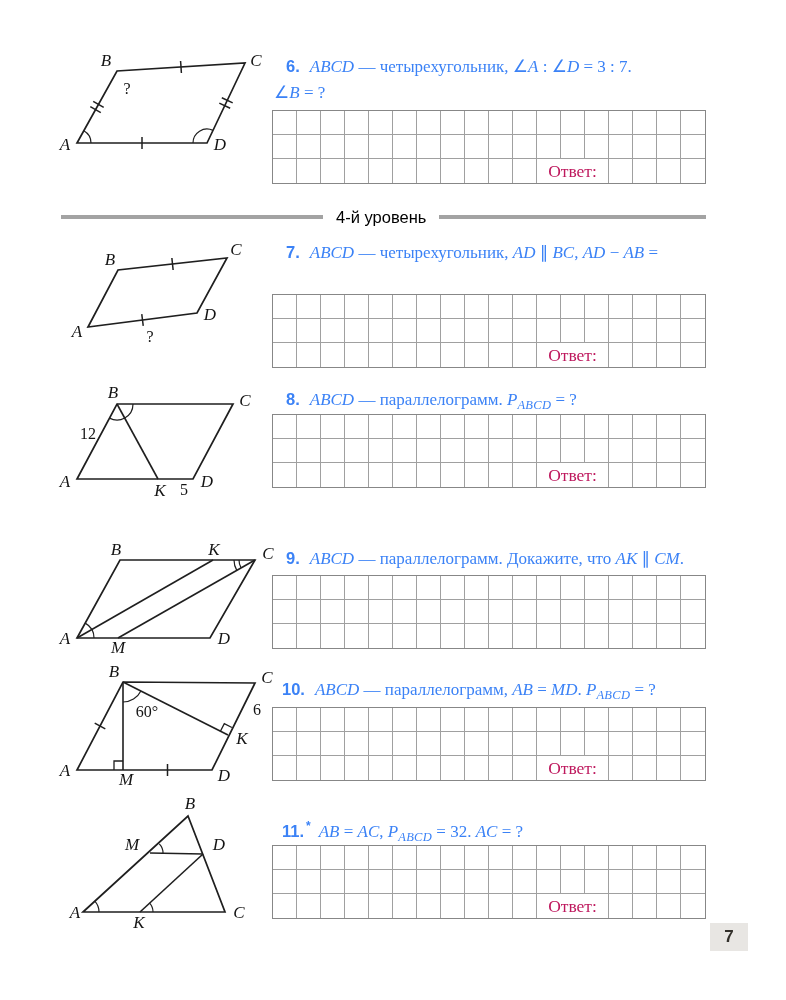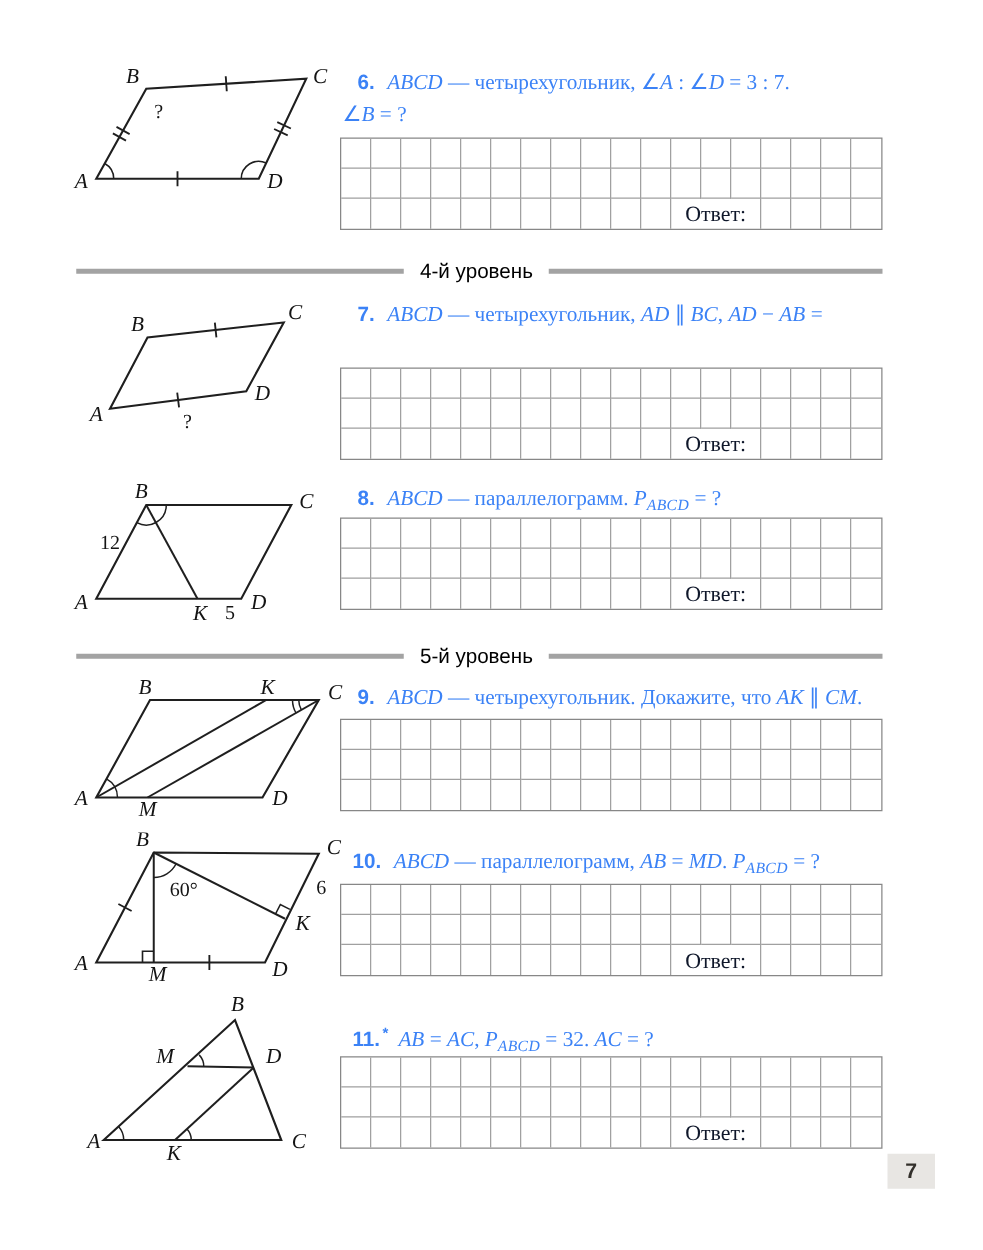--- a/index.html
+++ b/index.html
@@ -24,21 +24,21 @@
          vertical-align:super;margin-left:-8px;margin-right:8px;}
   .it{font-style:italic;}
   .sb{font-size:12.5px;font-style:italic;vertical-align:-4px;letter-spacing:.3px;}
   
   .agrid{position:absolute;left:272px;display:grid;grid-template-columns:repeat(18,24px);
          grid-auto-rows:24px;border:1.5px solid #878787;background:#fff;}
   .cell{border-right:1px solid #a0a0a0;border-bottom:1px solid #a0a0a0;}
   .cell.lastc{border-right:none;}
   .cell.lastr{border-bottom:none;}
   .alabel{display:flex;align-items:center;justify-content:center;
-          font-family:"Liberation Serif",serif;font-size:17.5px;color:#0f172a;}
+          font-family:"Liberation Serif",serif;font-size:17.5px;color:#be185d;}
   
   .divider{position:absolute;left:61px;width:645px;height:18px;display:flex;align-items:center;}
   .dline{height:3.5px;background:#a3a3a3;}
   .dline.fixed{width:262px;}
   .dline.grow{flex:1;}
   .dlabel{margin:0 13px;font-family:"Liberation Sans",sans-serif;font-size:16.5px;
           color:#000000;white-space:nowrap;}
   
   .badge{position:absolute;left:710px;top:923px;width:38px;height:28px;background:#e8e6e3;
          display:flex;align-items:center;justify-content:center;
@@ -280,43 +280,38 @@
         <div class="cell lastr"></div>
         <div class="cell lastr"></div>
         <div class="cell alabel lastr" style="grid-column: span 3;">Ответ:</div>
         <div class="cell lastr"></div>
         <div class="cell lastr"></div>
         <div class="cell lastr"></div>
         <div class="cell lastc lastr"></div>
       </div>
   </section>
 
-  <div class="divider" style="top:516px">
-    <div class="dline fixed"></div>
-    <div class="dlabel">5-й уровень</div>
-    <div class="dline grow"></div>
-  </div>
 
   <section>
     <svg class="fig" style="left:40px;top:543px" width="250" height="112" viewBox="0 0 250 112">
       <polygon class="shape" points="37,95 80,17 215,17 170,95"></polygon>
       <line class="seg" x1="37" y1="95" x2="173" y2="17"></line>
       <line class="seg" x1="78" y1="95" x2="215" y2="17"></line>
       <path class="arc" d="M 45.2 80.1 A 17 17 0 0 1 54 95"></path>
       <path class="arc" d="M 201.1 24.9 A 16 16 0 0 1 199 17"></path>
       <path class="arc" d="M 196.8 27.4 A 21 21 0 0 1 194 17"></path>
       <text x="25" y="101" text-anchor="middle">A</text>
       <text x="76" y="12" text-anchor="middle">B</text>
       <text x="174" y="12" text-anchor="middle">K</text>
       <text x="228" y="16" text-anchor="middle">C</text>
       <text x="78" y="110" text-anchor="middle">M</text>
       <text x="184" y="101" text-anchor="middle">D</text>
     </svg>
     <div class="ptext" style="top:545px">
-        <div class="tline"><span class="pnum">9.</span><span class="it">ABCD</span><span> — четырехугольник. Докажите, что </span><span class="it">AK</span><span> ∥ </span><span class="it">CM</span><span>.</span></div>
+        <div class="tline"><span class="pnum">9.</span><span class="it">ABCD</span><span> — параллелограмм. Докажите, что </span><span class="it">AK</span><span> ∥ </span><span class="it">CM</span><span>.</span></div>
       </div>
     <div class="agrid" style="top:575px">
         <div class="cell"></div>
         <div class="cell"></div>
         <div class="cell"></div>
         <div class="cell"></div>
         <div class="cell"></div>
         <div class="cell"></div>
         <div class="cell"></div>
         <div class="cell"></div>

